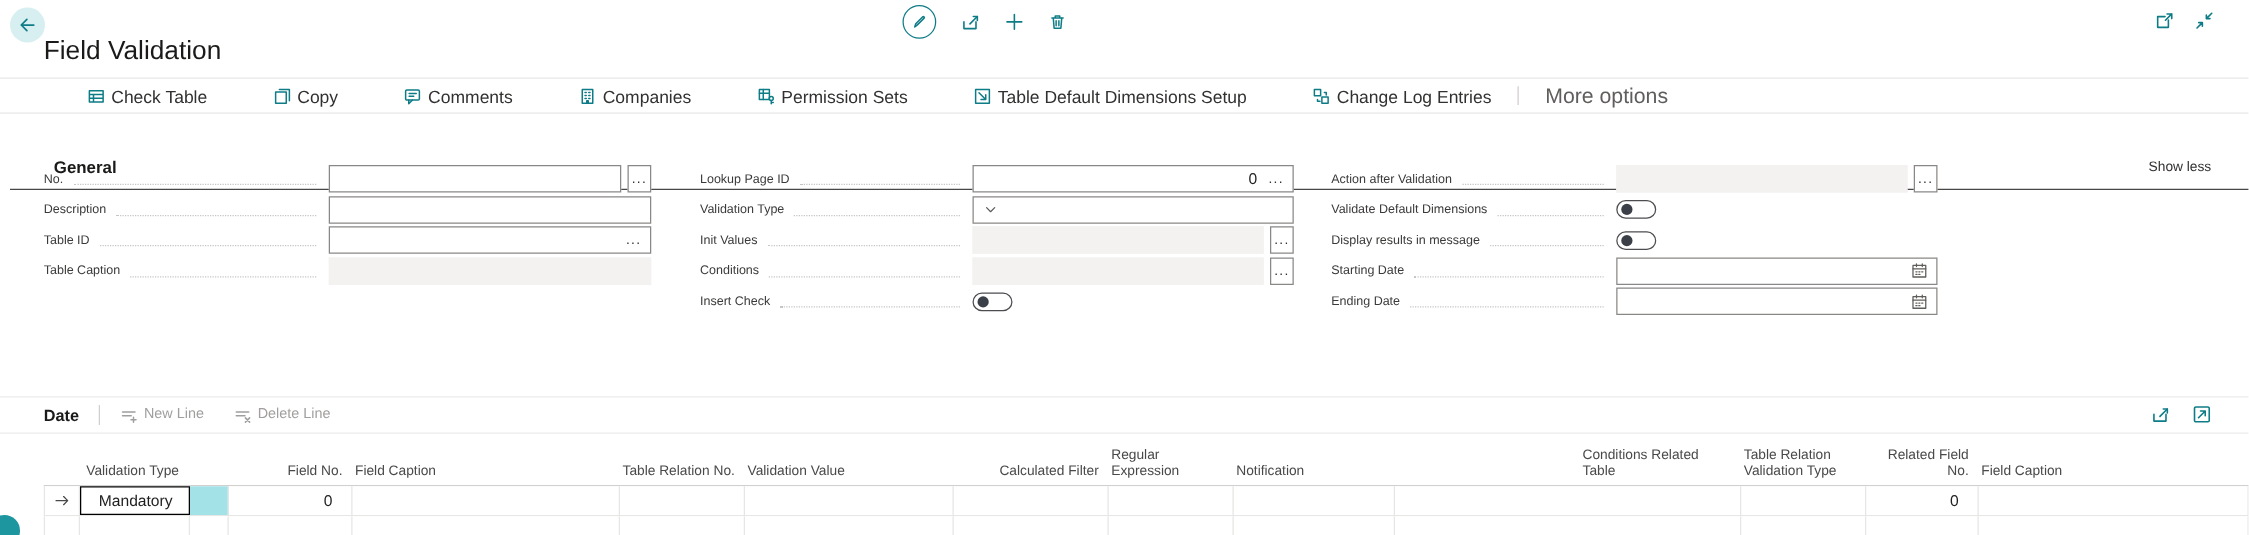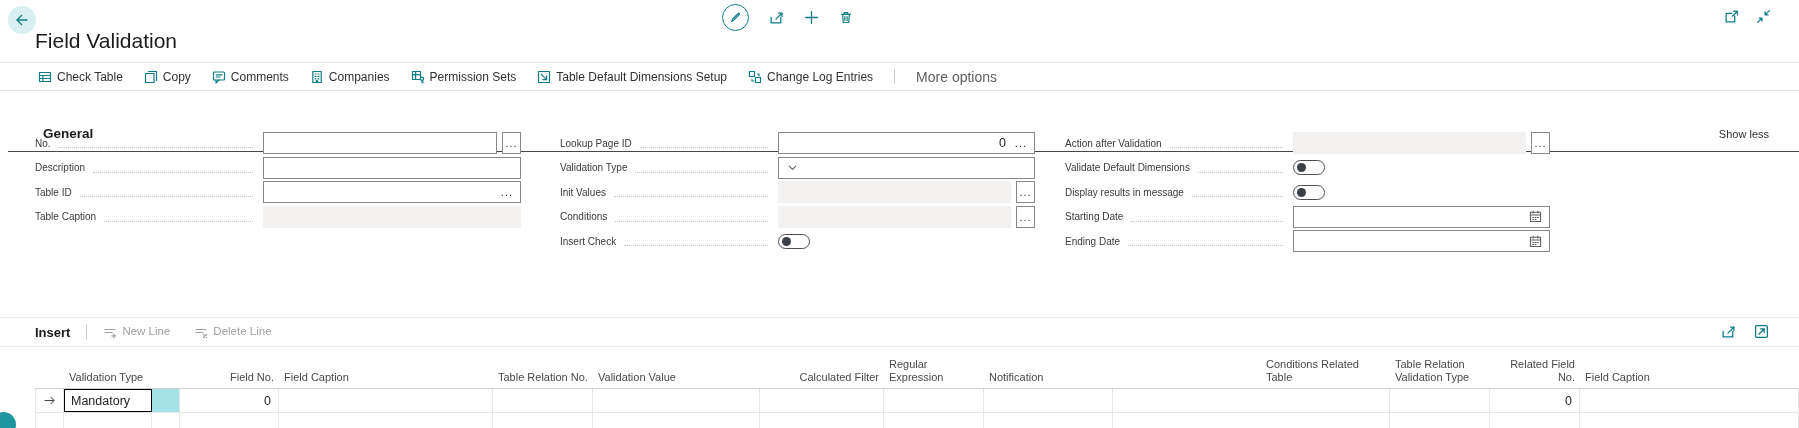--- a/index.html
+++ b/index.html
@@ -24,24 +24,24 @@
   .corner-icons { position: absolute; right: 28px; top: 9px; display: flex; gap: 17px; }
 
   
   .page-title { position: absolute; left: 35px; top: 29px; font-size: 21px; font-weight: 400; color: #1b1a19; }
 
   
   .hr1 { position: absolute; top: 62px; left: 0; right: 0; border-top: 1px solid #e8e8e8; }
   .actionbar { position: absolute; top: 63px; left: 0; right: 0; height: 28px;
     display: flex; align-items: center; padding-left: 38px; gap: 21px;
     border-bottom: 1px solid #e8e8e8; }
-  .ab-item { display: flex; align-items: center; gap: 5px; font-size: 12px; color: #323130;
-    white-space: nowrap; cursor: pointer; }
+  .ab-item { display: flex; align-items: center; gap: 5px; font-size: 14px; color: #323130;
+    white-space: nowrap; cursor: pointer; margin-left: 32px; }
   .ab-divider { width: 1px; height: 15px; background: #d2d0ce; }
-  .ab-more { font-size: 14px; color: #605e5c; cursor: pointer; }
+  .ab-more { font-size: 17px; color: #605e5c; cursor: pointer; }
 
   
   .general-head { position: absolute; top: 92px; left: 8px; right: 0; height: 36px;
     display: flex; align-items: center; justify-content: space-between;
     padding: 0 30px 0 35px; border-bottom: 1px solid #474747; margin-top: 24px; }
   .sect-title { font-size: 13.5px; font-weight: bold; color: #1b1a19; }
   .show-less { font-size: 11px; color: #323130; cursor: pointer; }
 
   .fcol { position: absolute; top: 132px; display: flex; flex-direction: column; }
   .fcol1 { left: 35px;   width: 486px; }
@@ -75,21 +75,21 @@
   .line-action { display: flex; gap: 5px; font-size: 11.5px;
     color: #a19f9d; margin-right: 24px; cursor: default; }
   .lines-right { position: absolute; right: 30px; top: 324px; display: flex; gap: 18px; }
 
   .grid { position: absolute; top: 348px; left: 35px; width: 1764px; }
   .ghead { display: flex; height: 41px; align-items: flex-end; border-bottom: 1px solid #d2d0ce; }
   .gh { padding: 0 5px 5px 5px; font-size: 11px; color: #494949; line-height: 12.5px; }
   .gh.right { text-align: right; }
   .grow { display: flex; height: 24px; border-bottom: 1px solid #e6e6e5; background: #fff; }
   .gc { border-right: 1px solid #e6e6e5; height: 100%; display: flex; align-items: center;
-    padding: 0 7px; font-size: 12.5px; color: #201f1e; }
+    padding: 0 15px; font-size: 12.5px; color: #201f1e; }
   .gc.first { border-left: 1px solid #e6e6e5; justify-content: center; padding: 0; }
   .gc.right { justify-content: flex-end; }
   .gc.active { outline: 1.5px solid #000; outline-offset: -1.5px; }
   .gc.teal { background: #a3e2e7; }
   .c0{width:29px} .c1{width:88px} .c2{width:28px} .c3{width:99px} .c4{width:214px}
   .c5{width:100px} .c6{width:167px} .c7{width:124px} .c8{width:100px} .c9{width:129px}
   .c10{width:277px} .c11{width:100px} .c12{width:90px} .c13{flex:1}
 
   .float-frag { position: absolute; left: -9px; top: 412px; width: 25px; height: 25px;
     border-radius: 50%; background: #1e96a0; }
@@ -354,21 +354,21 @@
           <svg width="13" height="13" viewBox="0 0 14 14">
             <rect class="dkstroke" x="1.5" y="2.5" width="11" height="10"></rect>
             <path class="dkstroke" d="M1.5 5.5 H12.5 M4.5 1.2 V3.5 M9.5 1.2 V3.5 M4 8 H5 M6.5 8 H7.5 M9 8 H10 M4 10.3 H5 M6.5 10.3 H7.5"></path>
           </svg>
         </span>
       </span>
     </div>
   </div>
 
   <div class="lines-head">
-    <span class="lines-title">Insert</span>
+    <span class="lines-title">Date</span>
     <span class="lh-divider"></span>
     <span class="line-action">
       <svg width="14" height="14" viewBox="0 0 14 14">
         <path class="graystroke" d="M2 4.5 H12 M2 7.5 H9"></path>
         <path class="graystroke" d="M10.8 8.8 V12.8 M8.8 10.8 H12.8"></path>
       </svg>
       <span>New Line</span>
     </span>
     <span class="line-action">
       <svg width="14" height="14" viewBox="0 0 14 14">

